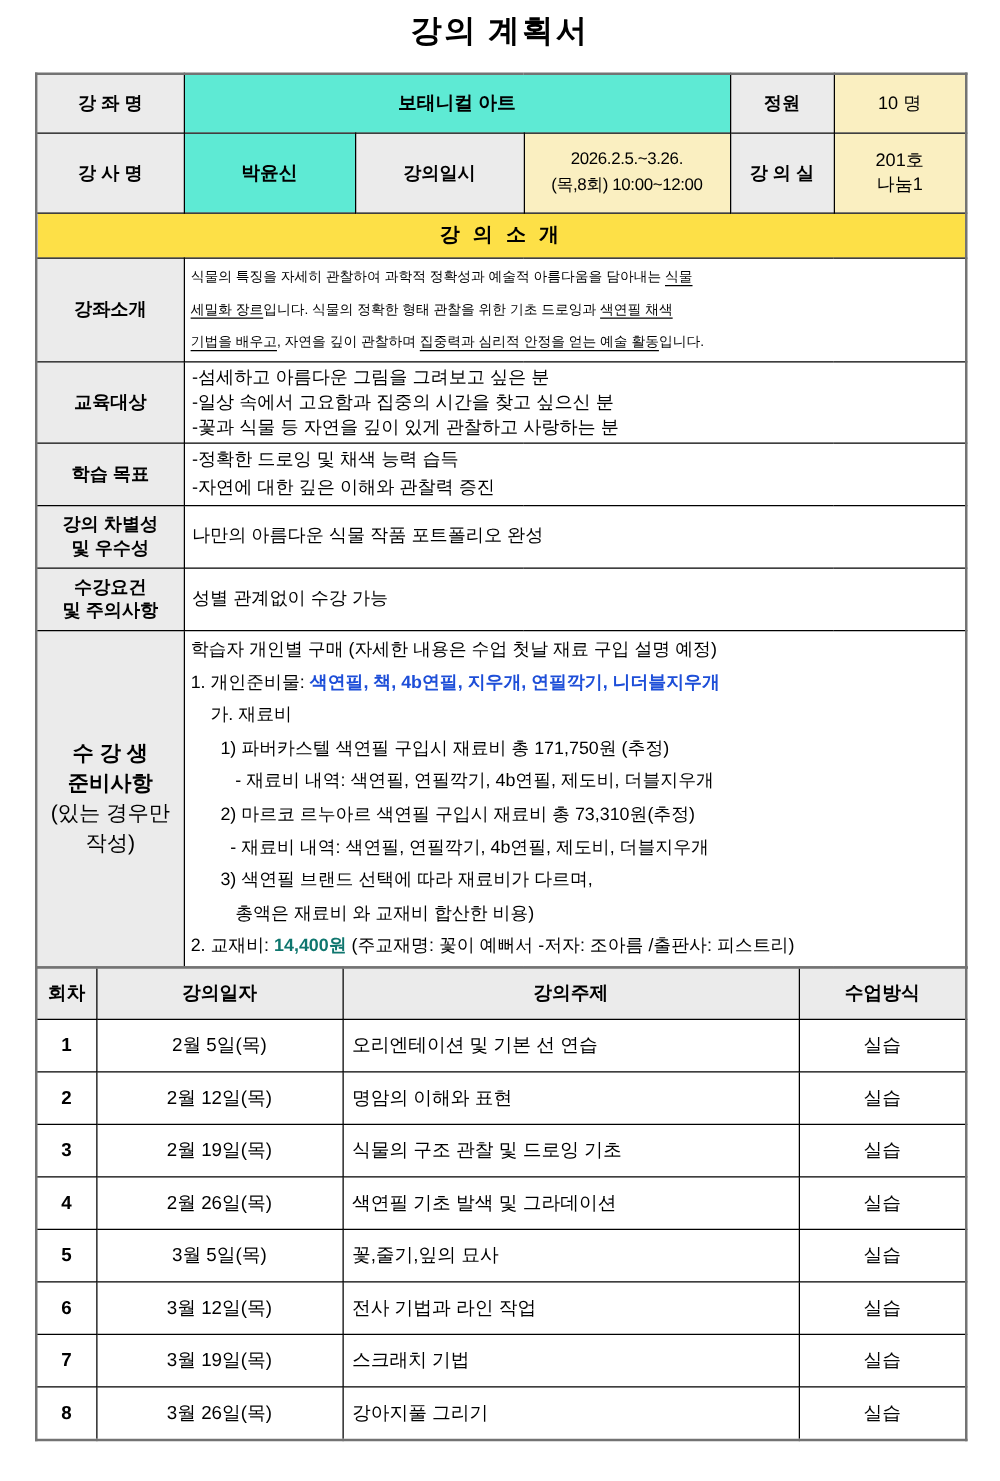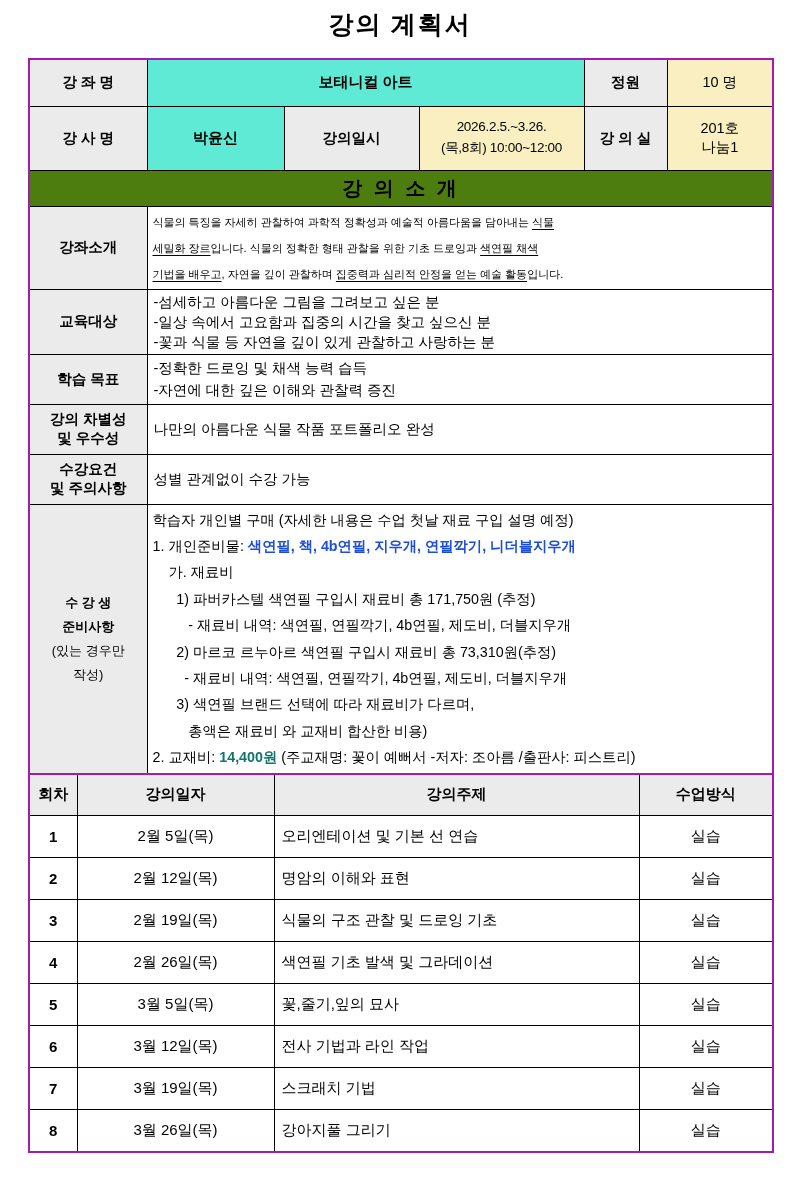--- a/index.html
+++ b/index.html
@@ -7,36 +7,36 @@
     width:800px;height:1185px;background:#ffffff;overflow:hidden;
     font-family:"Liberation Sans","DejaVu Sans",sans-serif;color:#000;
   }
   .page{width:744px;margin:0 auto;padding-top:6px;}
   h1.doc-title{
     font-family:"Liberation Serif","DejaVu Serif",serif;
     font-size:25px;font-weight:bold;text-align:center;
     margin:2px 0 17px 0;letter-spacing:2px;
   }
   table{border-collapse:collapse;table-layout:fixed;width:744px;}
-  table.block{border:2px solid #a21caf;}
+  table.block{border:2px solid #737373;}
   table + table{margin-top:-2px;}
   td{border:1px solid #000;padding:2px 4px;font-size:14.5px;vertical-align:middle;overflow:hidden;}
   .lbl{background:#EBEBEB;font-weight:bold;text-align:center;}
-  .sec{background:#4d7c0f;font-weight:bold;text-align:center;font-size:20px;letter-spacing:3px;}
+  .sec{background:#fde047;font-weight:bold;text-align:center;font-size:16px;letter-spacing:3px;}
   .valb{background:#5eead4;text-align:center;font-weight:bold;font-size:15px;}
   .yellow{background:#FAEFC1;text-align:center;}
   .left{text-align:left;}
   .pre{white-space:pre-wrap;}
   .prewrap{white-space:pre-wrap;}
   .small-date{font-size:13.5px;letter-spacing:-0.3px;padding:1px;line-height:1.55;}
   .intro-desc{font-size:11px;line-height:26px;padding-left:5px;}
   .list-cell{line-height:20px;padding-left:6px;}
   .goal-cell{line-height:22px;padding-left:6px;}
   .prep-cell{font-size:14.3px;line-height:26.4px;padding-left:5px;vertical-align:top;}
-  .prep-lbl{background:#EBEBEB;text-align:center;font-size:13px;line-height:24px;}
+  .prep-lbl{background:#EBEBEB;text-align:center;font-size:17px;line-height:24px;}
   .u{text-decoration:underline;text-underline-offset:3px;}
   .red{color:#1d4ed8;font-weight:bold;}
   .blue{color:#0f766e;font-weight:bold;}
   .b{font-weight:bold;}
   
   .sched th{border:1px solid #000;background:#EBEBEB;font-size:15px;font-weight:bold;padding:2px;}
   .sched td{font-size:15px;}
   .sched .no{font-weight:bold;text-align:center;}
   .sched .date{text-align:center;}
   .sched .topic{text-align:left;padding-left:7px;}

